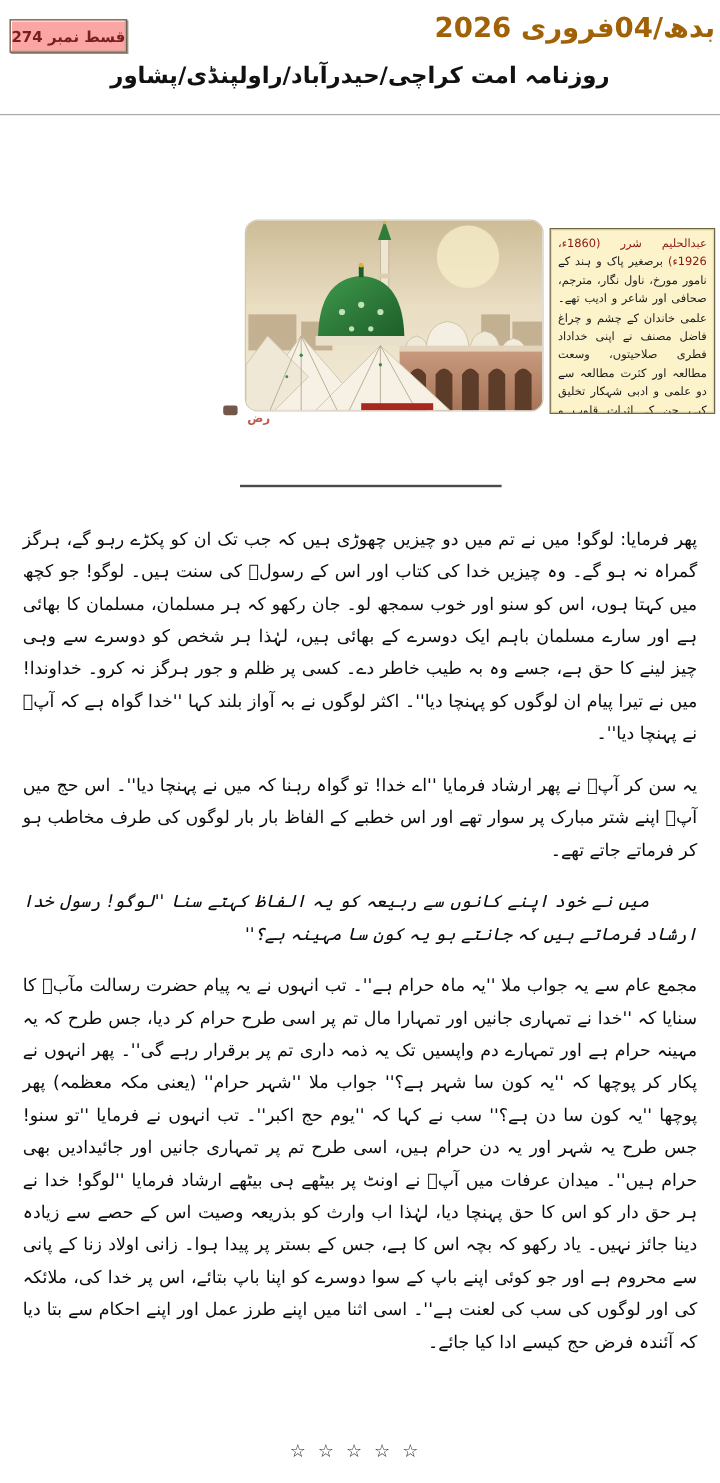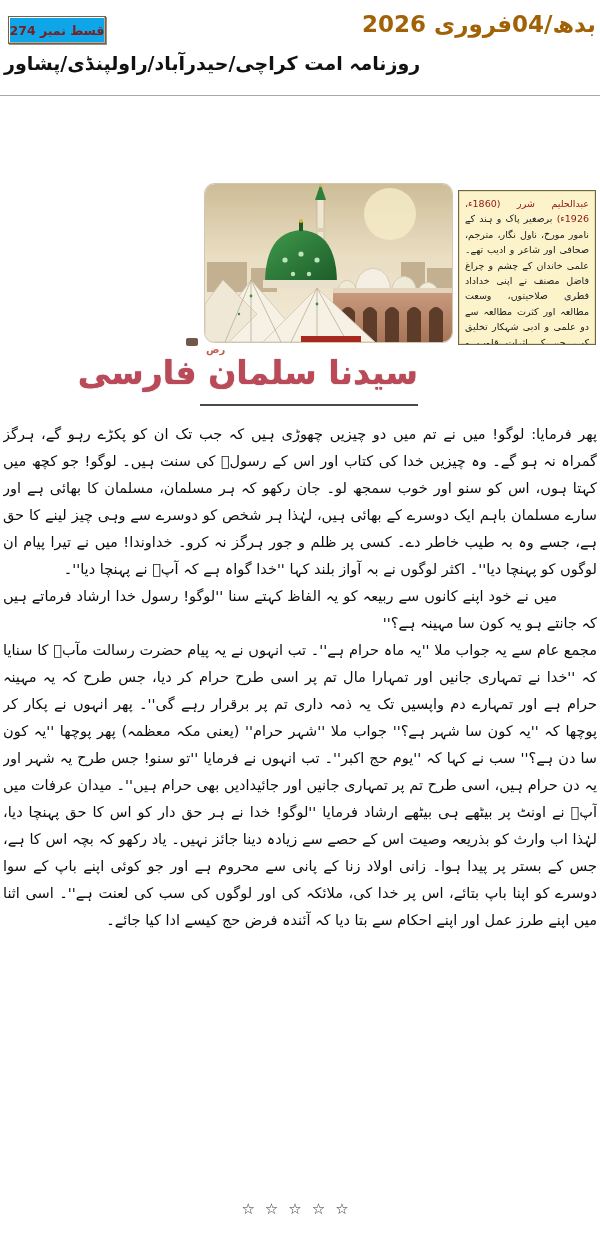--- a/index.html
+++ b/index.html
@@ -3,33 +3,33 @@
 <meta charset="utf-8">
 <style>
   html,body{margin:0;padding:0;background:#ffffff;}
   #page{
     position:relative;width:600px;height:1236px;background:#fff;overflow:hidden;
     font-family:"DejaVu Sans","DejaVu Sans Mono",sans-serif;direction:rtl;
   }
   
   .episode-badge{
     position:absolute;left:8px;top:16px;width:96px;height:26px;
-    background:#0ea5e9;border:1px solid #6b6355;
+    background:#fca5a5;border:1px solid #6b6355;
     box-shadow:inset -1px -1px 0 #b7ad97, inset 1px 1px 0 #fffdf4, 1px 1px 0 #9a927e;
     color:#7a1f1f;font-size:12.5px;font-weight:bold;
     display:flex;align-items:center;justify-content:center;direction:rtl;
   }
   .date-line{
     position:absolute;right:4px;top:6px;width:592px;
     text-align:right;direction:rtl;
     color:#a16207;font-size:23px;font-weight:bold;line-height:36px;
   }
   .paper-line{
     position:absolute;right:4px;top:46px;width:592px;
-    text-align:left;direction:rtl;
+    text-align:center;direction:rtl;
     color:#111;font-size:19px;font-weight:bold;line-height:34px;
   }
   .header-rule{
     position:absolute;left:0;top:95px;width:600px;height:1px;background:#a9a9a9;
   }
   
   .photo-wrap{
     position:absolute;left:205px;top:184px;width:247px;height:158px;
     border-radius:10px;overflow:hidden;box-shadow:0 0 0 1px #cfc7b2;
   }
@@ -60,22 +60,22 @@
   }
   .title-underline{
     position:absolute;left:200px;top:404px;width:218px;height:2px;background:#4a4a4a;
   }
   
   .article-body{
     position:absolute;left:3px;top:421px;width:594px;height:752px;overflow:hidden;
     direction:rtl;text-align:justify;
     color:#0c0c0c;font-size:14.5px;line-height:27px;
   }
-  .article-body p{margin:0;}
-  .article-body p.indent{text-indent:40px;}
+  .article-body p{margin:16px;}
+  .article-body p.indent{text-indent:40px;font-style:italic;}
   
   .footer-stars{
     position:absolute;left:0;top:1200px;width:600px;
     text-align:center;color:#2e2e2e;font-size:15px;letter-spacing:10px;direction:ltr;
   }
 </style>
 </head>
 <body>
 
 <div id="page">
@@ -170,25 +170,25 @@
       <rect x="96" y="152" width="60" height="6" fill="#a8271f"></rect>
     </svg>
   </div>
   <div class="photo-credit-mark"></div>
 
   <div class="infobox">
     <span class="lead">عبدالحلیم شرر (1860ء، 1926ء)</span><span> برصغیر پاک و ہند کے نامور مورخ، ناول نگار، مترجم، صحافی اور شاعر و ادیب تھے۔ علمی خاندان کے چشم و چراغ فاضل مصنف نے اپنی خداداد فطری صلاحیتوں، وسعت مطالعہ اور کثرت مطالعہ سے دو علمی و ادبی شہکار تخلیق کیے، جن کے اثرات قلوب و اذہان پر منتقل ہوتے رہیں گے۔ عبدالحلیم شرر نے نور حق کی تلاش میں کہکشاں بکھیرنے والے مشہور صحابی حضرت سلمان فارسیؓ کی زندگی پر ایک جامع کتاب تالیف کی ہے۔ اس کتاب کے منتخب حصے قارئین ہیں۔ (ادارہ)</span>
   </div>
 
   <div class="title-honorific">رض</div>
-  <div class="article-title">سیدنا سلمان فارسی</div>
   <div class="title-underline"></div>
 
   <div class="article-body">
     <p>پھر فرمایا: لوگو! میں نے تم میں دو چیزیں چھوڑی ہیں کہ جب تک ان کو پکڑے رہو گے، ہرگز گمراہ نہ ہو گے۔ وہ چیزیں خدا کی کتاب اور اس کے رسولؐ کی سنت ہیں۔ لوگو! جو کچھ میں کہتا ہوں، اس کو سنو اور خوب سمجھ لو۔ جان رکھو کہ ہر مسلمان، مسلمان کا بھائی ہے اور سارے مسلمان باہم ایک دوسرے کے بھائی ہیں، لہٰذا ہر شخص کو دوسرے سے وہی چیز لینے کا حق ہے، جسے وہ بہ طیب خاطر دے۔ کسی پر ظلم و جور ہرگز نہ کرو۔ خداوندا! میں نے تیرا پیام ان لوگوں کو پہنچا دیا''۔ اکثر لوگوں نے بہ آواز بلند کہا ''خدا گواہ ہے کہ آپؐ نے پہنچا دیا''۔</p>
+    <p>یہ سن کر آپؐ نے پھر ارشاد فرمایا ''اے خدا! تو گواہ رہنا کہ میں نے پہنچا دیا''۔ اس حج میں آپؐ اپنے شتر مبارک پر سوار تھے اور اس خطبے کے الفاظ بار بار لوگوں کی طرف مخاطب ہو کر فرماتے جاتے تھے۔</p>
     <p class="indent">میں نے خود اپنے کانوں سے ربیعہ کو یہ الفاظ کہتے سنا ''لوگو! رسول خدا ارشاد فرماتے ہیں کہ جانتے ہو یہ کون سا مہینہ ہے؟''</p>
     <p>مجمع عام سے یہ جواب ملا ''یہ ماہ حرام ہے''۔ تب انہوں نے یہ پیام حضرت رسالت مآبؐ کا سنایا کہ ''خدا نے تمہاری جانیں اور تمہارا مال تم پر اسی طرح حرام کر دیا، جس طرح کہ یہ مہینہ حرام ہے اور تمہارے دم واپسیں تک یہ ذمہ داری تم پر برقرار رہے گی''۔ پھر انہوں نے پکار کر پوچھا کہ ''یہ کون سا شہر ہے؟'' جواب ملا ''شہر حرام'' (یعنی مکہ معظمہ) پھر پوچھا ''یہ کون سا دن ہے؟'' سب نے کہا کہ ''یوم حج اکبر''۔ تب انہوں نے فرمایا ''تو سنو! جس طرح یہ شہر اور یہ دن حرام ہیں، اسی طرح تم پر تمہاری جانیں اور جائیدادیں بھی حرام ہیں''۔ میدان عرفات میں آپؐ نے اونٹ پر بیٹھے ہی بیٹھے ارشاد فرمایا ''لوگو! خدا نے ہر حق دار کو اس کا حق پہنچا دیا، لہٰذا اب وارث کو بذریعہ وصیت اس کے حصے سے زیادہ دینا جائز نہیں۔ یاد رکھو کہ بچہ اس کا ہے، جس کے بستر پر پیدا ہوا۔ زانی اولاد زنا کے پانی سے محروم ہے اور جو کوئی اپنے باپ کے سوا دوسرے کو اپنا باپ بتائے، اس پر خدا کی، ملائکہ کی اور لوگوں کی سب کی لعنت ہے''۔ اسی اثنا میں اپنے طرز عمل اور اپنے احکام سے بتا دیا کہ آئندہ فرض حج کیسے ادا کیا جائے۔</p>
 
   </div>
 
   <div class="footer-stars">☆☆☆☆☆</div>
 
 </div>
 
 </body></html>

